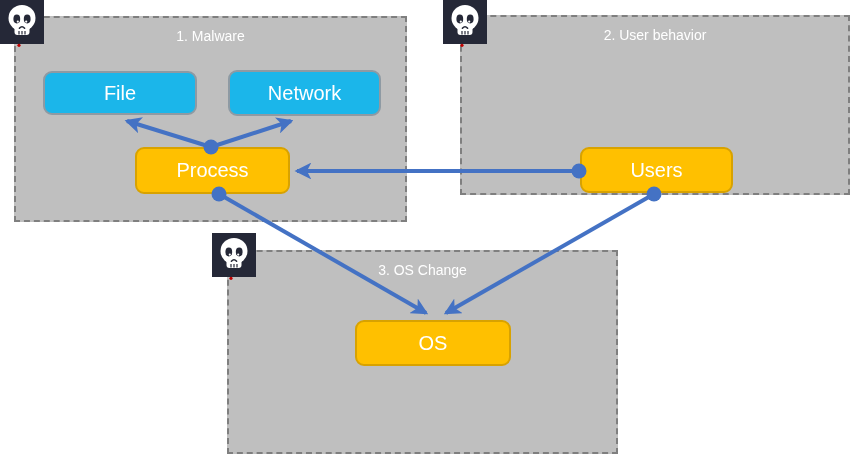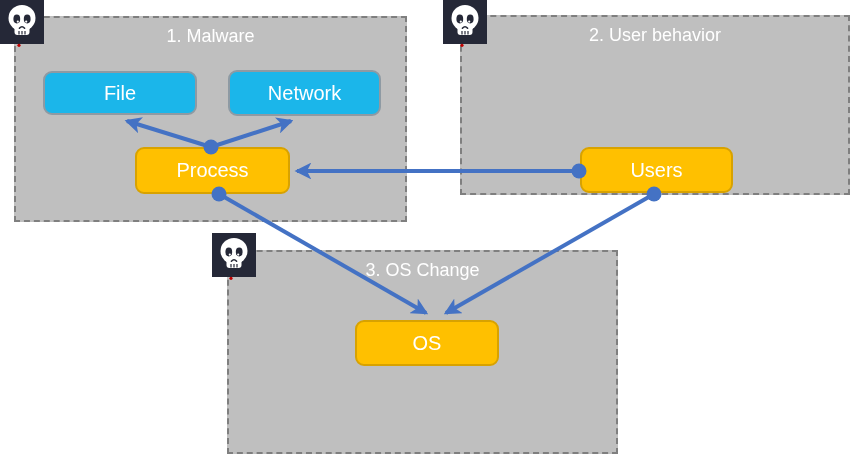--- a/index.html
+++ b/index.html
@@ -21,21 +21,21 @@
     background: #BFBFBF;
     border: 2px dashed #7F7F7F;
   }
   .group-title {
     position: absolute;
     top: 5px;
     left: 0;
     width: 100%;
     text-align: center;
     color: #ffffff;
-    font-size: 18px;
+    font-size: 14px;
     line-height: 26px;
     user-select: none;
   }
   .group-malware      { left: 14px;  top: 16px;  width: 393px; height: 206px; }
   .group-userbehavior { left: 460px; top: 15px;  width: 390px; height: 180px; }
   .group-oschange     { left: 227px; top: 250px; width: 391px; height: 204px; padding-left: 40px; }
 
   .node {
     position: absolute;
     box-sizing: border-box;
@@ -52,21 +52,21 @@
     border: 2px solid #8E9AA3;
   }
   .node-orange {
     background: #FFC000;
     border: 2px solid #D8A200;
   }
   .node-file    { left: 43px;  top: 71px;  width: 154px; height: 44px; }
   .node-network { left: 228px; top: 70px;  width: 153px; height: 46px; }
   .node-process { left: 135px; top: 147px; width: 155px; height: 47px; text-align: center; }
   .node-users   { left: 580px; top: 147px; width: 153px; height: 46px; }
-  .node-os      { left: 355px; top: 320px; width: 144px; height: 46px; }
+  .node-os      { left: 355px; top: 320px; width: 156px; height: 46px; }
 
   .edges-layer {
     position: absolute;
     left: 0;
     top: 0;
     width: 852px;
     height: 456px;
     pointer-events: none;
   }
 

